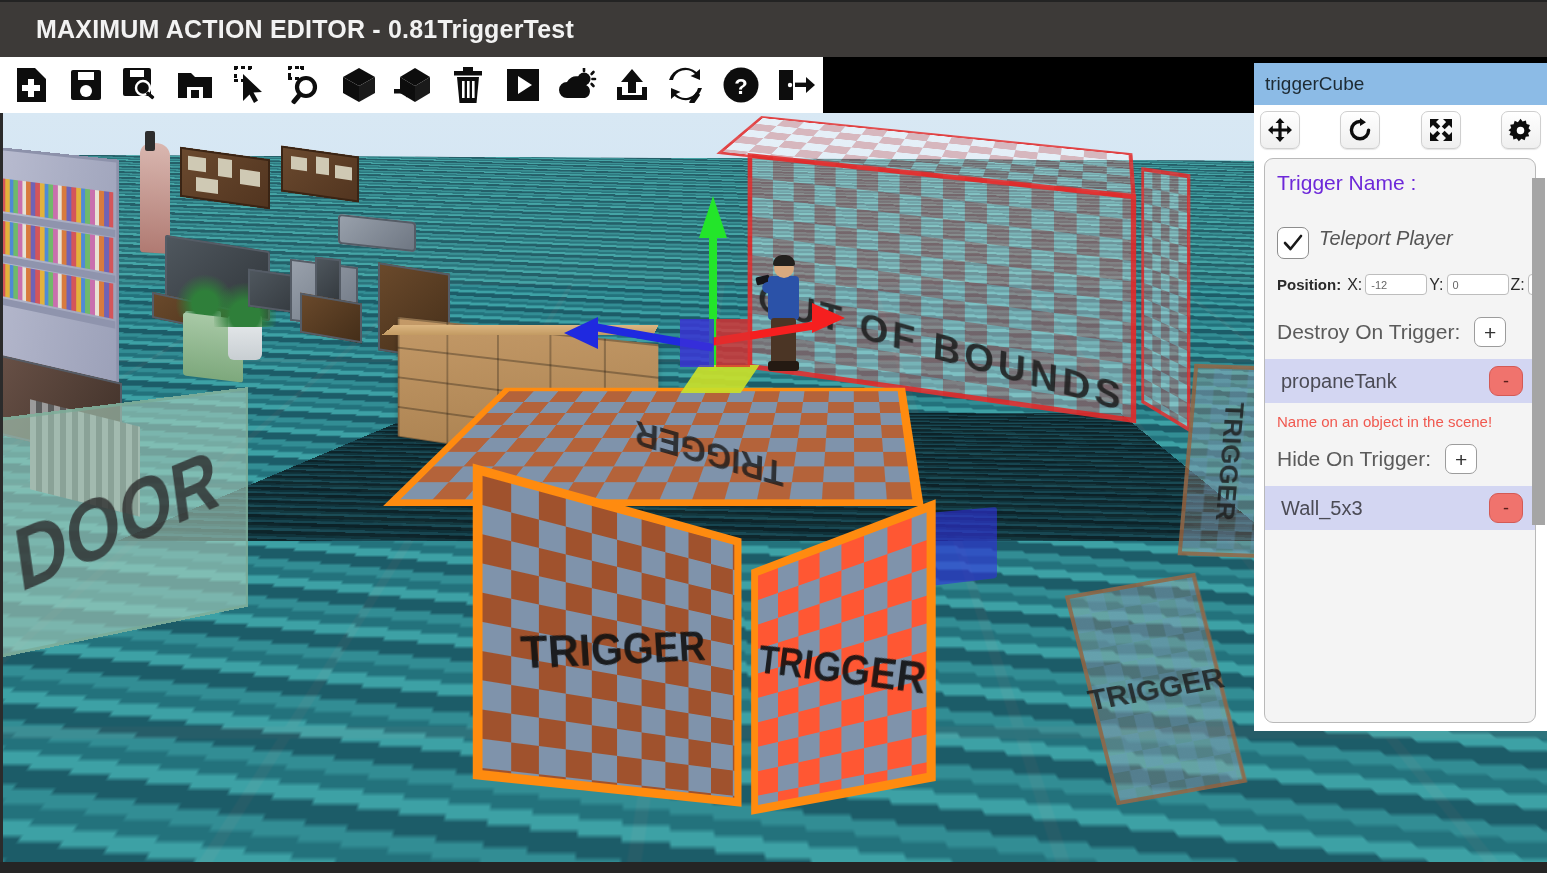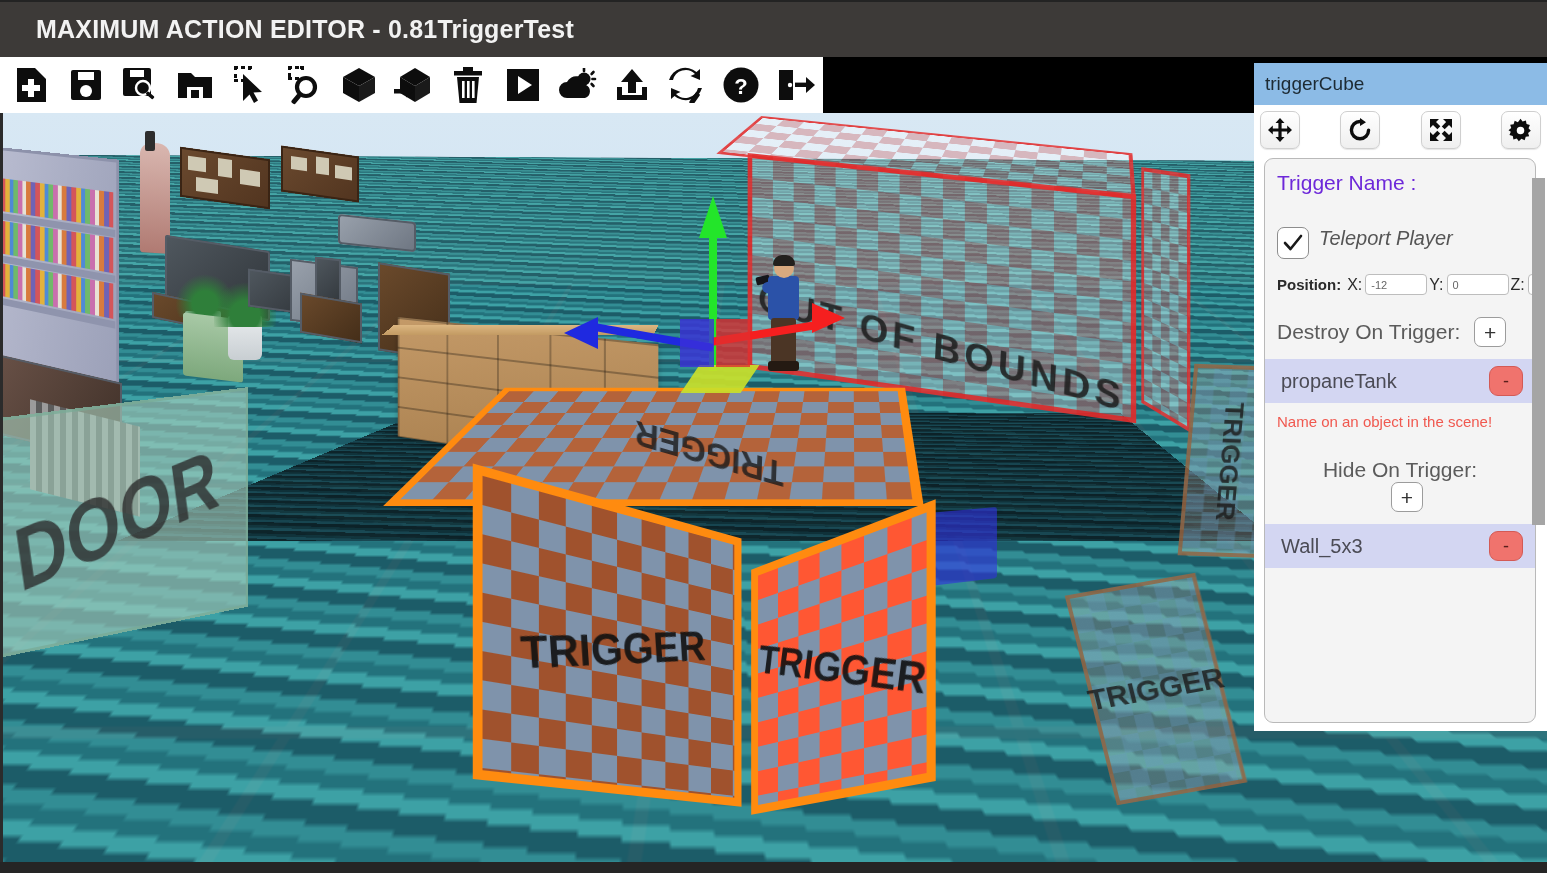--- a/index.html
+++ b/index.html
@@ -653,21 +653,21 @@
 
       <div class="obj-row">
         <span class="obj-name">propaneTank</span>
         <div class="minus-btn">
           <span>-</span>
         </div>
       </div>
 
       <div class="hint">Name on an object in the scene!</div>
 
-      <div class="sec-row" style="margin-top:28px;flex-direction:column;">
+      <div class="sec-row" style="margin-top:14px;">
         <span class="sec-lbl">Hide On Trigger:</span>
         <div class="plus-btn">
           <span>+</span>
         </div>
       </div>
 
       <div class="obj-row">
         <span class="obj-name">Wall_5x3</span>
         <div class="minus-btn">
           <span>-</span>

